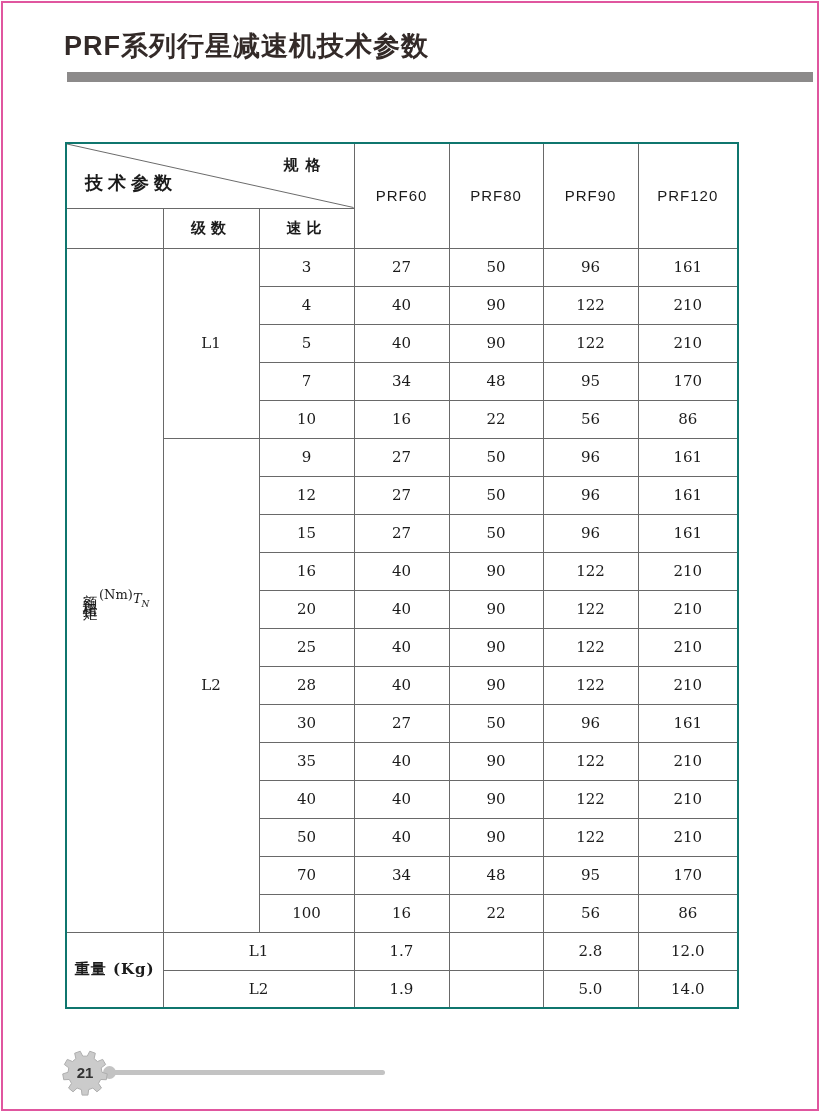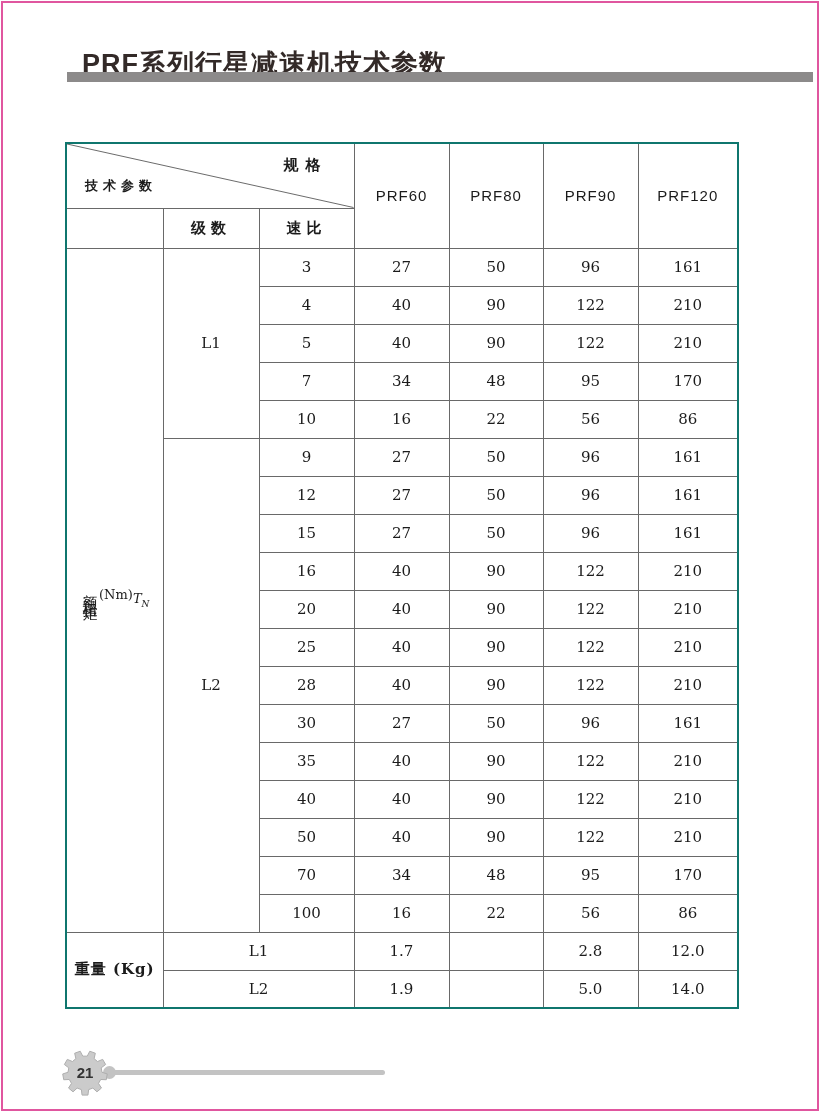--- a/index.html
+++ b/index.html
@@ -12,21 +12,21 @@
   *{box-sizing:border-box;}
   html,body{margin:0;padding:0;}
   body{
     width:820px;height:1112px;position:relative;background:#ffffff;
     font-family:"Liberation Sans",sans-serif;overflow:hidden;
   }
   .frame{
     position:absolute;inset:1px;border:2px solid var(--accent);pointer-events:none;
   }
   .page-title{
-    position:absolute;left:64px;top:28px;margin:18px;
+    position:absolute;left:64px;top:28px;margin:0;
     font-family:"Liberation Sans",sans-serif;font-weight:bold;font-size:27px;
     color:#332a28;letter-spacing:1px;white-space:nowrap;
   }
   .title-rule{
     position:absolute;left:67px;top:72px;width:746px;height:10px;background:var(--rule);
   }
 
   table.spec{
     position:absolute;left:65px;top:142px;border-collapse:collapse;table-layout:fixed;
     border:2px solid #0f766e;color:#1b1b1b;
@@ -35,21 +35,21 @@
     border:1px solid var(--tborder);text-align:center;vertical-align:middle;padding:0;
     background:#ffffff;
   }
   tr.h1{height:65px;}
   tr.h2{height:40px;}
   tr.r{height:38px;}
   th.corner{position:relative;}
   th.corner svg.diag{position:absolute;inset:0;width:100%;height:100%;}
   th.corner svg.diag line{stroke:var(--tborder);stroke-width:1;}
   .corner-spec{position:absolute;top:12px;right:26px;font-weight:bold;font-size:15px;letter-spacing:7px;}
-  .corner-params{position:absolute;bottom:13px;left:18px;font-weight:bold;font-size:13px;letter-spacing:5px;}
+  .corner-params{position:absolute;bottom:13px;left:18px;font-weight:bold;font-size:18px;letter-spacing:5px;}
   th.subhead{font-weight:bold;font-size:15px;letter-spacing:5px;}
   th.model-th{font-weight:normal;font-size:15px;letter-spacing:1px;font-family:"Liberation Sans",sans-serif;}
   td.num{font-family:"DejaVu Serif","Liberation Serif",serif;font-size:15px;}
   td.shade{background:var(--shade);}
   td.stage-cell{background:var(--shade);font-family:"DejaVu Serif","Liberation Serif",serif;font-size:15px;}
   td.torque{background:#ffffff;}
   .torque-wrap{display:flex;flex-direction:row;align-items:center;justify-content:center;}
   .v-text{
     writing-mode:vertical-rl;text-orientation:upright;
     font-family:"DejaVu Serif","Liberation Serif",serif;font-size:15px;letter-spacing:4px;

